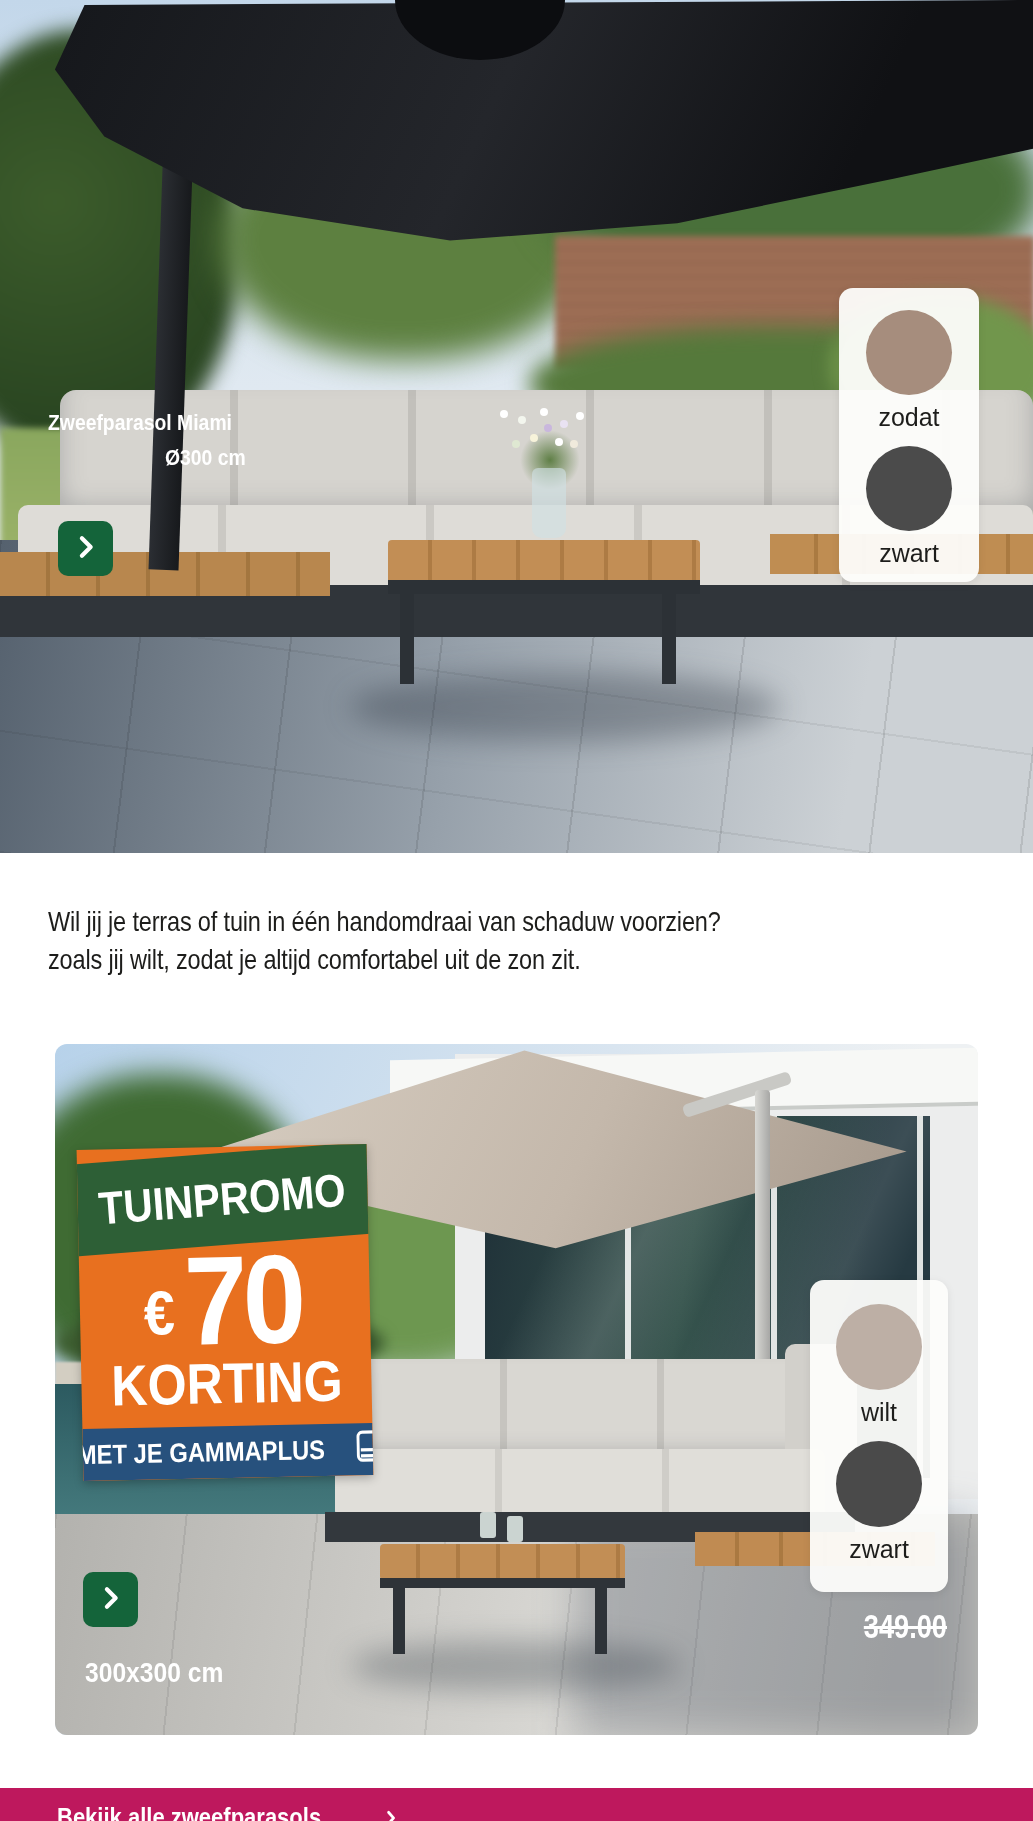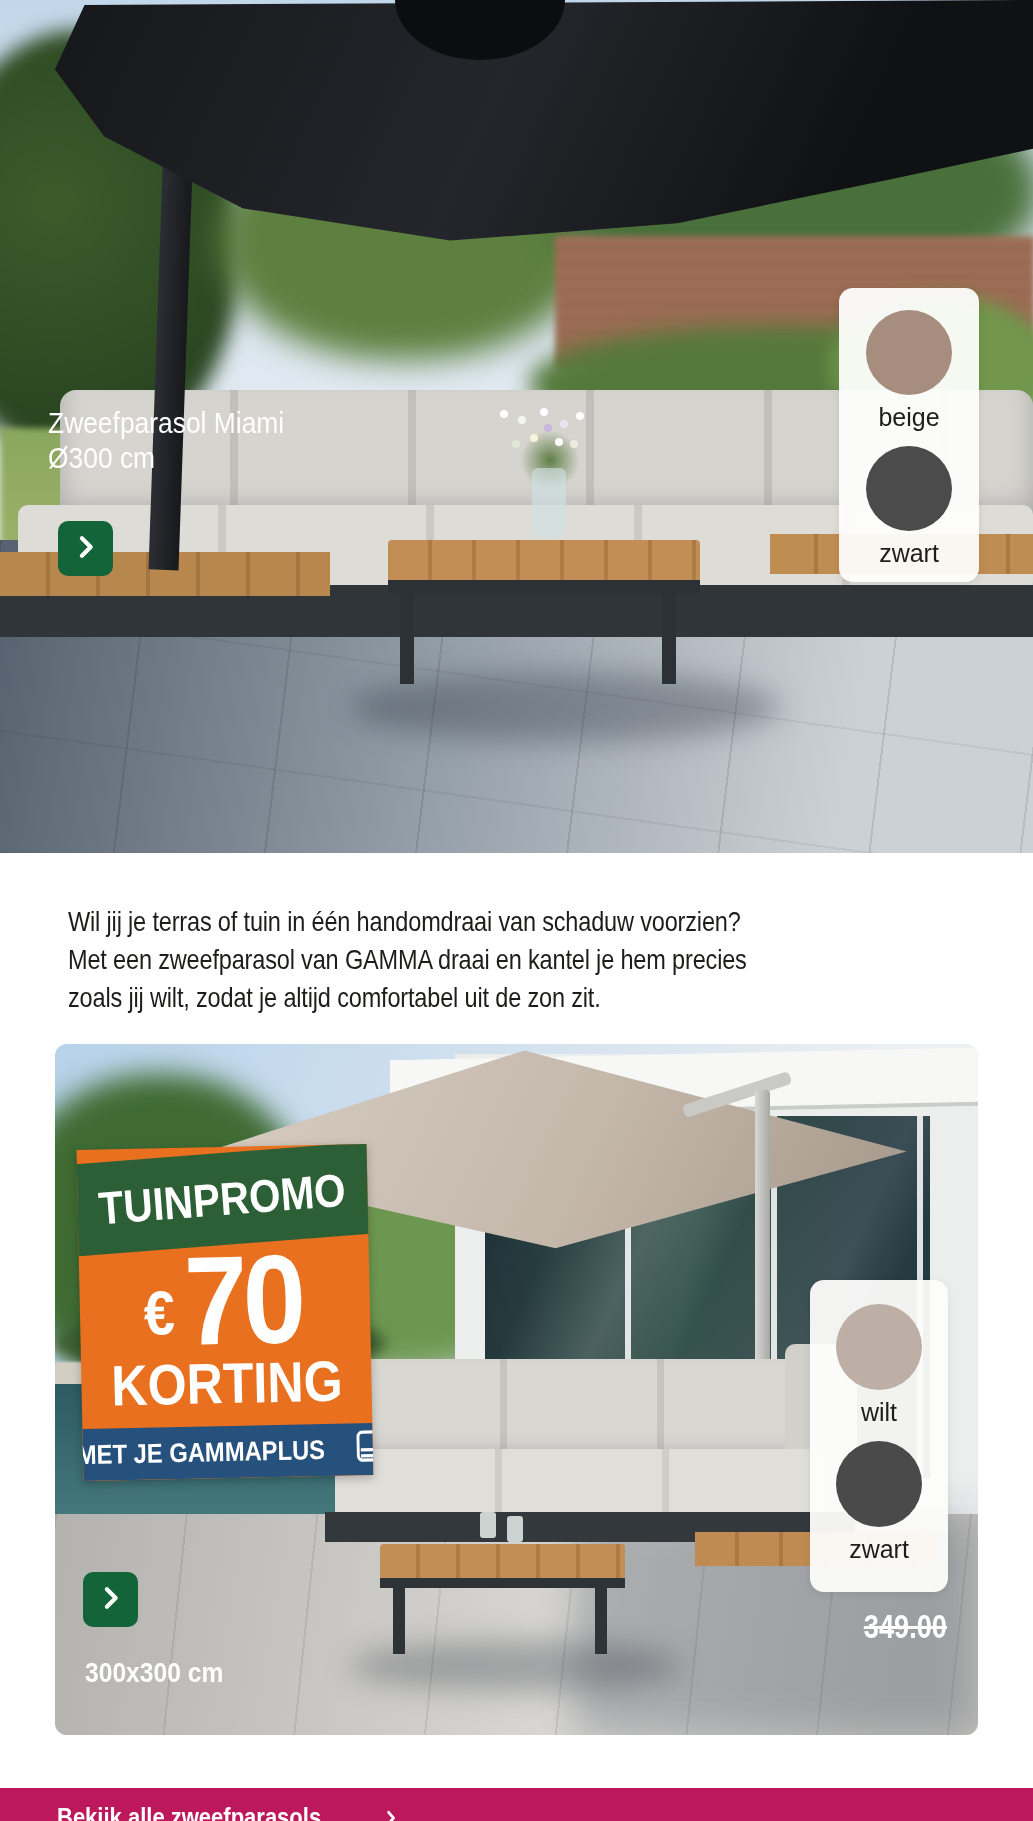--- a/index.html
+++ b/index.html
@@ -34,33 +34,33 @@
   .p1-canopy{left:45px;top:0;width:988px;height:248px;
     background:linear-gradient(115deg,#15171b 0%,#24262b 45%,#101114 80%);
     clip-path:polygon(4% 2%,100% 0,100% 60%,86% 72%,64% 90%,41% 97%,20% 84%,6% 55%,1% 28%);}
   .p1-vent{left:395px;top:0;width:170px;height:60px;background:#0c0d10;border-radius:0 0 50% 50%/0 0 100% 100%;}
   .p1-mast{left:156px;top:140px;width:30px;height:430px;background:linear-gradient(90deg,#2b2e33,#17191c);transform:rotate(2deg);}
   .p1-arm{left:150px;top:40px;width:250px;height:20px;background:#17191c;transform:rotate(24deg);transform-origin:left center;border-radius:8px;}
   .p1-flowers{left:500px;top:410px;width:8px;height:8px;border-radius:50%;background:#fff;
     box-shadow:18px 6px 0 #f3f6ee,40px -2px 0 #fff,60px 10px 0 #e9e2f2,76px 2px 0 #fff,30px 24px 0 #f7f3da,55px 28px 0 #fff,12px 30px 0 #dfe8d2,70px 30px 0 #f0eadc,44px 14px 0 #c9b7dd;filter:blur(.5px);}
   .p1-stems{left:520px;top:430px;width:60px;height:60px;background:radial-gradient(circle,#5f7f46,#5f7f4600 70%);}
   .p1-vase{left:532px;top:468px;width:34px;height:70px;background:rgba(208,224,228,.65);border-radius:6px 6px 10px 10px;}
-  .hero-label{left:48px;top:405px;color:#fff;font-weight:normal;font-size:30px;line-height:35px;}
+  .hero-label{left:48px;top:405px;color:#fff;font-weight:bold;font-size:22px;line-height:35px;text-align:right;}
   .hero-title{left:48px;top:710px;color:#fff;font-weight:bold;font-size:97px;line-height:97px;letter-spacing:-1px;}
   .hero-title .cx{transform:scaleX(.84);}
   .cta-btn{width:55px;height:55px;border-radius:10px;background:#14643a;border:none;display:flex;align-items:center;justify-content:center;cursor:pointer;padding:0;}
   .btn1{left:58px;top:521px;}
   
   .swatch-card{background:rgba(253,253,251,.95);border-radius:14px;display:flex;flex-direction:column;align-items:center;box-shadow:0 2px 8px rgba(0,0,0,.08);}
   .card1{left:839px;top:288px;width:140px;height:272px;padding-top:22px;}
   .card2{left:755px;top:236px;width:138px;height:288px;padding-top:24px;}
   .swatch-dot{width:86px;height:86px;border-radius:50%;}
   .swatch-name{font-size:25px;color:#1d1d1b;margin:8px 0 14px 0;}
   
-  .intro{left:48px;top:903px;color:#1d1d1b;font-size:28px;line-height:38px;margin-left:20px;}
+  .intro{left:48px;top:903px;color:#1d1d1b;font-size:28px;line-height:38px;}
   .intro .cx{transform:scaleX(.84);letter-spacing:-.2px;white-space:nowrap;}
   
   .photo2{left:55px;top:1044px;width:923px;height:691px;border-radius:12px;background:linear-gradient(115deg,#b7d2ea 0%,#d9e5f0 45%,#eef1f3 70%);}
   .p2-tree-l{left:-50px;top:30px;width:310px;height:310px;background:#3f6b33;filter:blur(14px);}
   .p2-tree-m{left:200px;top:120px;width:290px;height:210px;background:#6d9750;filter:blur(16px);}
   .p2-house{left:400px;top:10px;width:523px;height:445px;background:#eceded;}
   .p2-roof{left:335px;top:10px;width:588px;height:54px;background:#f7f8f6;border-bottom:4px solid #c9ccc9;transform:skewY(-1.2deg);}
   .p2-glass{left:430px;top:72px;width:445px;height:362px;
     background:linear-gradient(100deg,#1f3038 0%,#36544d 45%,#263a42 80%);}
   .p2-mullions{left:430px;top:72px;width:445px;height:362px;background:repeating-linear-gradient(90deg,transparent 0 140px,#dfe3e2 140px 146px);}
@@ -153,30 +153,29 @@
     <button class="abs cta-btn btn1">
       <span>
         <svg width="28" height="28" viewBox="0 0 24 24">
             <path d="M8.5 4.5l7.5 7.5-7.5 7.5" stroke="#ffffff" stroke-width="3.6" fill="none" stroke-linecap="round" stroke-linejoin="round"></path>
           </svg>
       </span>
     </button>
 
     <div class="abs swatch-card card1">
       <div class="swatch-dot" style="background: rgb(166, 141, 125);"></div>
-      <div class="swatch-name">beige</div>
+      <div class="swatch-name">zodat</div>
       <div class="swatch-dot" style="background: rgb(75, 75, 75);"></div>
       <div class="swatch-name">zwart</div>
     </div>
 
   </section>
 
   <div class="abs intro">
     <div><span class="cx">Wil jij je terras of tuin in één handomdraai van schaduw voorzien?</span></div>
-    <div><span class="cx">Met een zweefparasol van GAMMA draai en kantel je hem precies</span></div>
     <div><span class="cx">zoals jij wilt, zodat je altijd comfortabel uit de zon zit.</span></div>
   </div>
 
   <section class="abs photo photo2">
     <div class="abs blob p2-tree-l"></div>
     <div class="abs blob p2-tree-m"></div>
     <div class="abs p2-house"></div>
     <div class="abs p2-glass"></div>
     <div class="abs p2-mullions"></div>
     <div class="abs p2-glare"></div>

